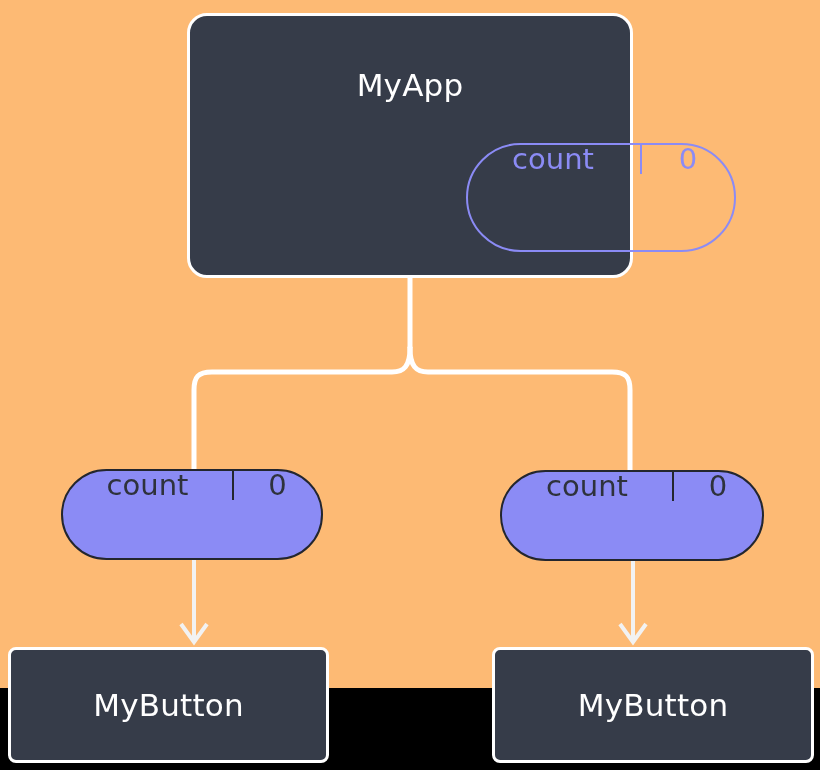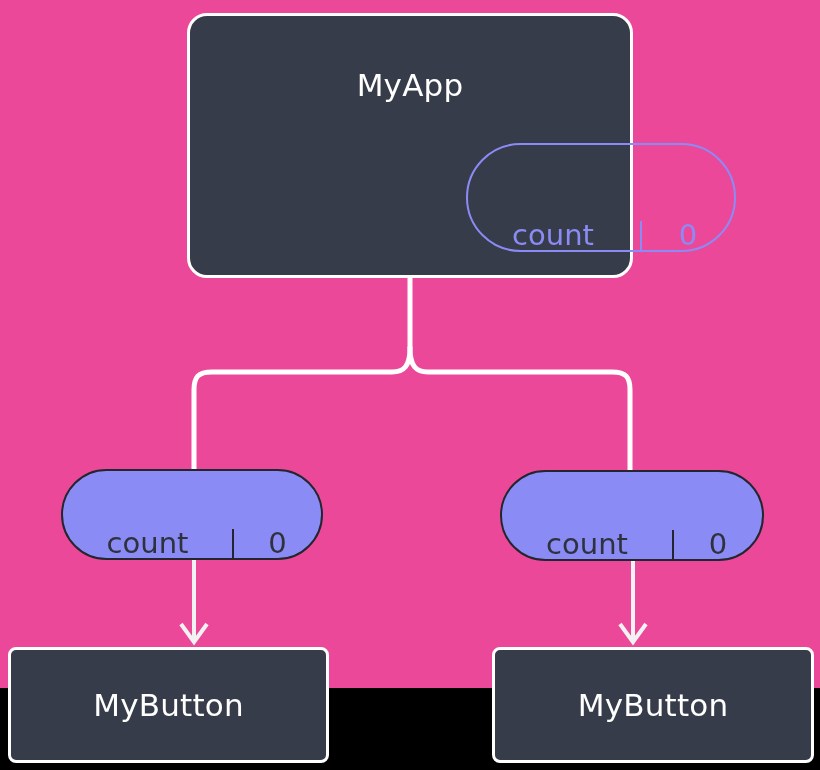--- a/index.html
+++ b/index.html
@@ -10,21 +10,21 @@
   body {
     width: 820px;
     height: 770px;
     overflow: hidden;
     font-family: "DejaVu Sans", "Liberation Sans", sans-serif;
   }
   #stage {
     position: relative;
     width: 820px;
     height: 688px;
-    background: #ec4899;
+    background: #fdba74;
   }
   #wires {
     position: absolute;
     left: 0;
     top: 0;
     width: 820px;
     height: 770px;
     pointer-events: none;
   }
 
@@ -67,21 +67,21 @@
   .leaf-box .comp-title { font-size: 31px; }
 
   #btn-box-left  { left: 8px;   top: 647px; width: 321px; }
   #btn-box-right { left: 492px; top: 647px; width: 322px; }
 
   
   .pill {
     position: absolute;
     box-sizing: border-box;
     display: flex;
-    align-items: flex-end;
+    align-items: flex-start;
     border-radius: 999px;
     overflow: hidden;
   }
   .pill .pill-key,
   .pill .pill-val {
     display: flex;
     align-items: center;
     justify-content: center;
     font-size: 29px;
     line-height: 1;

